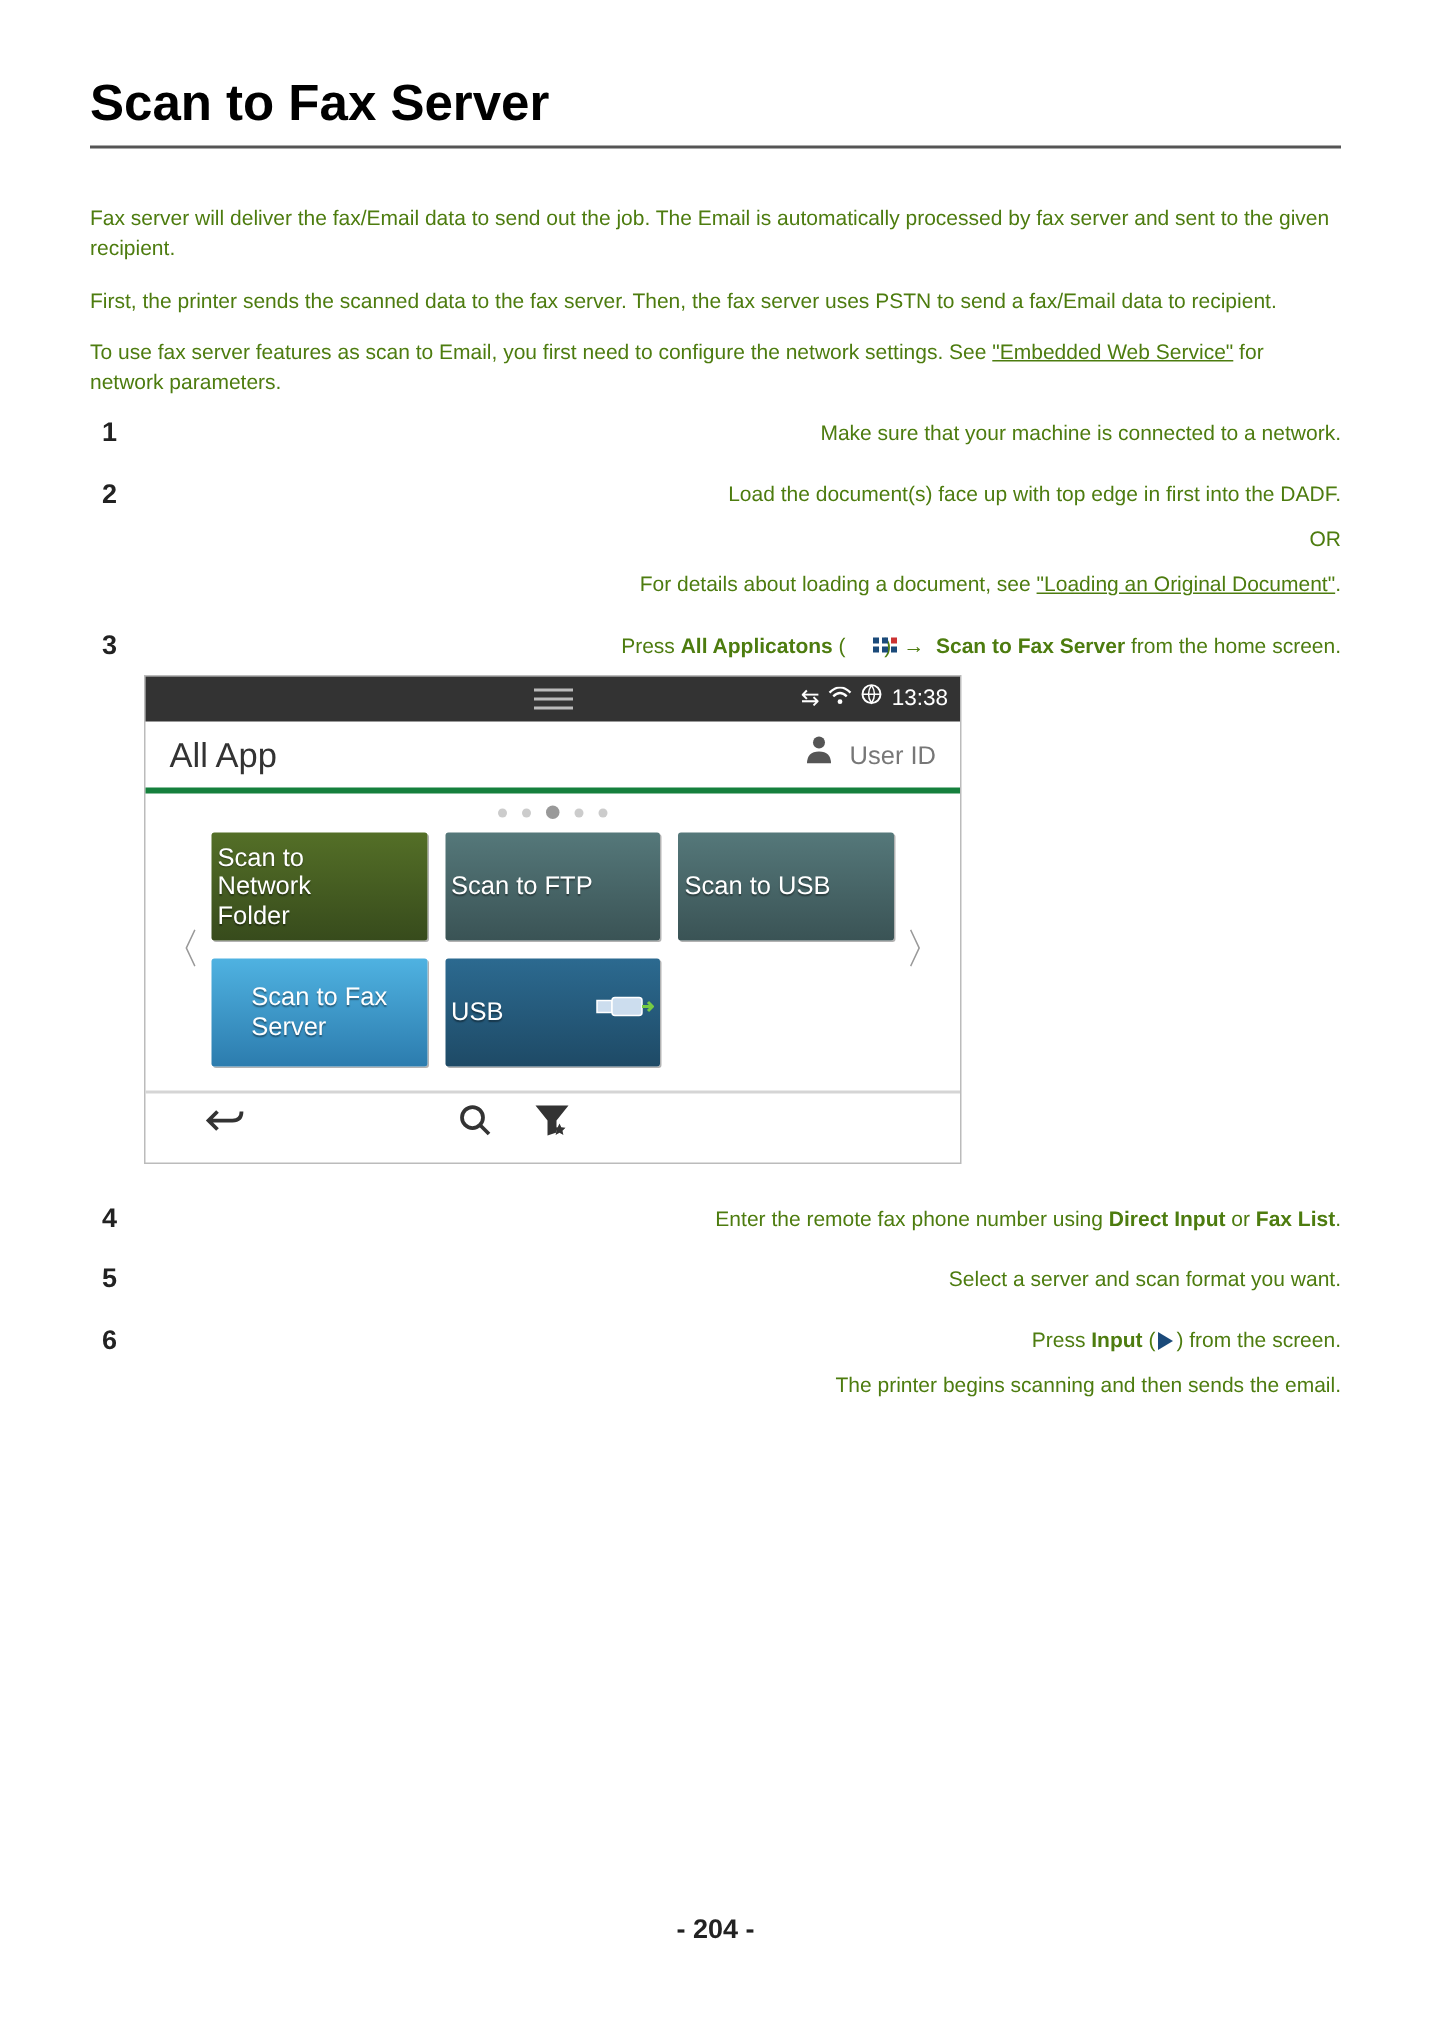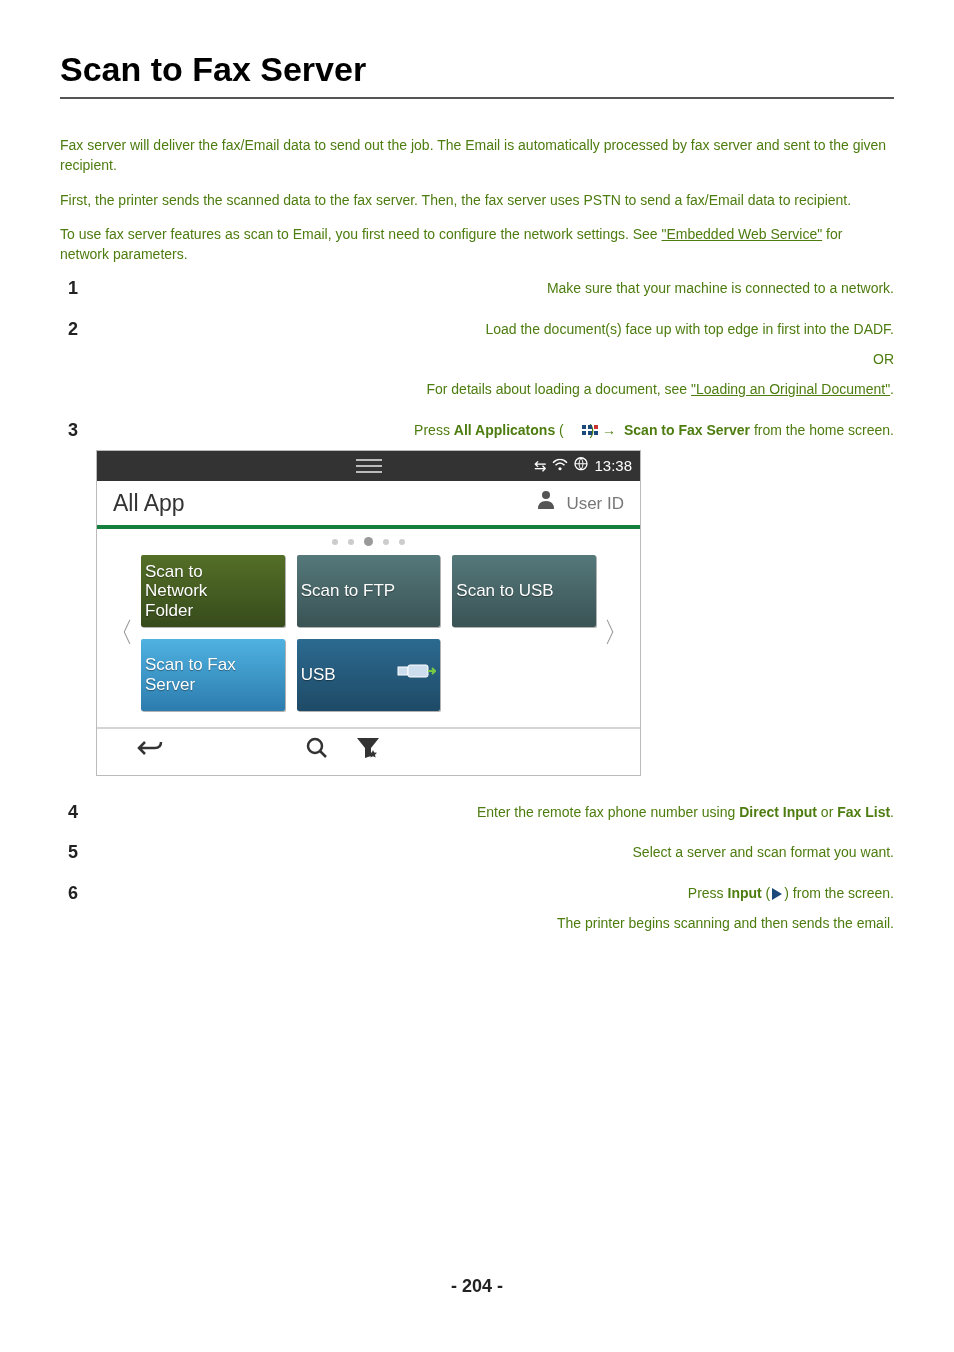--- a/index.html
+++ b/index.html
@@ -110,21 +110,21 @@
       border-radius: 2px;
       padding: 10px 4px;
       font-size: 17px;
       color: #fff;
       display: flex; flex-direction: column; justify-content: center;
       box-shadow: 1px 1px 0 rgba(0,0,0,.3);
     }
     .tile .tlabel { line-height: 1.15; font-weight: 500; text-shadow: 0 1px 1px rgba(0,0,0,.4); }
     .t-green { background: linear-gradient(180deg,#546f27 0%,#374b1c 100%); }
     .t-teal  { background: linear-gradient(180deg,#55787a 0%,#3a5355 100%); }
-    .t-cyan  { background: linear-gradient(180deg,#4fb2e1 0%,#2c7cae 100%); }
+    .t-cyan  { background: linear-gradient(180deg,#4fb2e1 0%,#2c7cae 100%); align-items: center; }
     .t-blue  { background: linear-gradient(180deg,#2c6a90 0%,#1e4a66 100%); }
     .tile.usb { flex-direction: row; align-items: center; gap: 8px; }
     .bottom-bar {
       height: 48px;
       border-top: 2px solid #d5d5d5;
       display: flex; align-items: center; gap: 26px;
       padding: 0 40px;
       color: #3a3a3a; font-size: 24px;
     }
     .bottom-bar .spacer { flex: 0 0 90px; }

